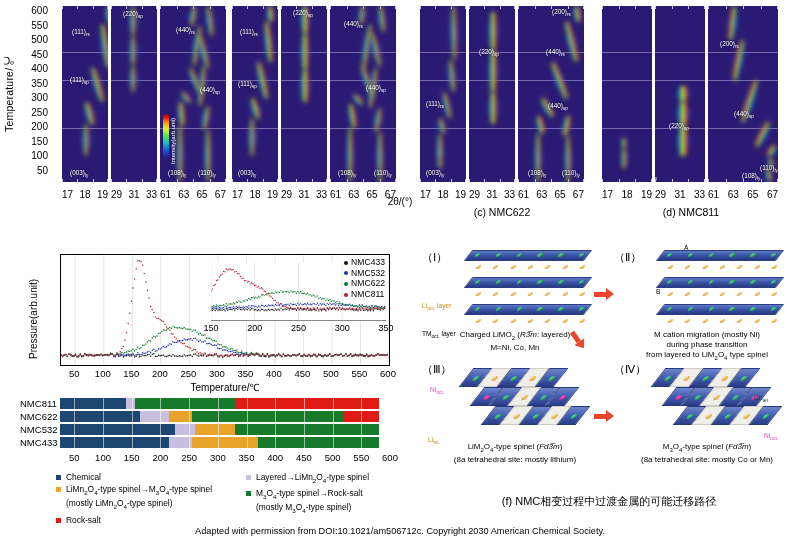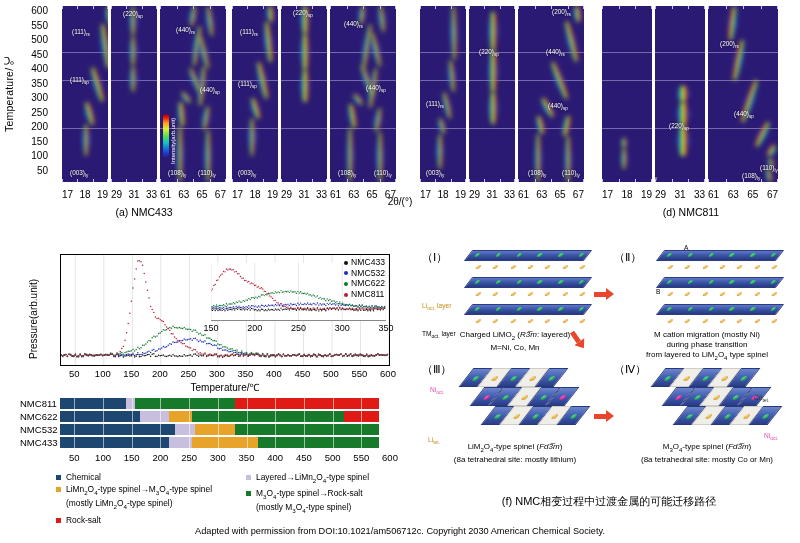--- a/index.html
+++ b/index.html
@@ -254,21 +254,20 @@
           <span>29</span>
           <span>31</span>
           <span>33</span>
         </div>
         <div class="xtick-row" style="left: 98px; width: 66px; display: flex; justify-content: space-between;">
           <span>61</span>
           <span>63</span>
           <span>65</span>
           <span>67</span>
         </div>
-        <div class="panel-cap" style="left: 0px; width: 164px;">(a) NMC433</div>
       </div>
       <div class="panel" style="left: 232px; width: 164px;">
         <div class="sub" style="left: 0px; width: 46px;">
           <div class="hline" style="top: 46px;"></div>
           <div class="hline" style="top: 74px;"></div>
           <div class="hline" style="top: 122px;"></div>
           <div class="tickmark" style="left: 0px;"></div>
           <div class="tickmark t" style="left: 0px;"></div>
           <div class="tickmark" style="left: 15.3333px;"></div>
           <div class="tickmark t" style="left: 15.3333px;"></div>
@@ -494,20 +493,21 @@
           <span>29</span>
           <span>31</span>
           <span>33</span>
         </div>
         <div class="xtick-row" style="left: 98px; width: 66px; display: flex; justify-content: space-between;">
           <span>61</span>
           <span>63</span>
           <span>65</span>
           <span>67</span>
         </div>
+        <div class="panel-cap" style="left: 0px; width: 164px;">(c) NMC622</div>
       </div>
       <div class="panel" style="left: 602px; width: 178px;">
         <div class="sub" style="left: 0px; width: 50px;">
           <div class="hline" style="top: 46px;"></div>
           <div class="hline" style="top: 74px;"></div>
           <div class="hline" style="top: 122px;"></div>
           <div class="tickmark" style="left: 0px;"></div>
           <div class="tickmark t" style="left: 0px;"></div>
           <div class="tickmark" style="left: 16.6667px;"></div>
           <div class="tickmark t" style="left: 16.6667px;"></div>

